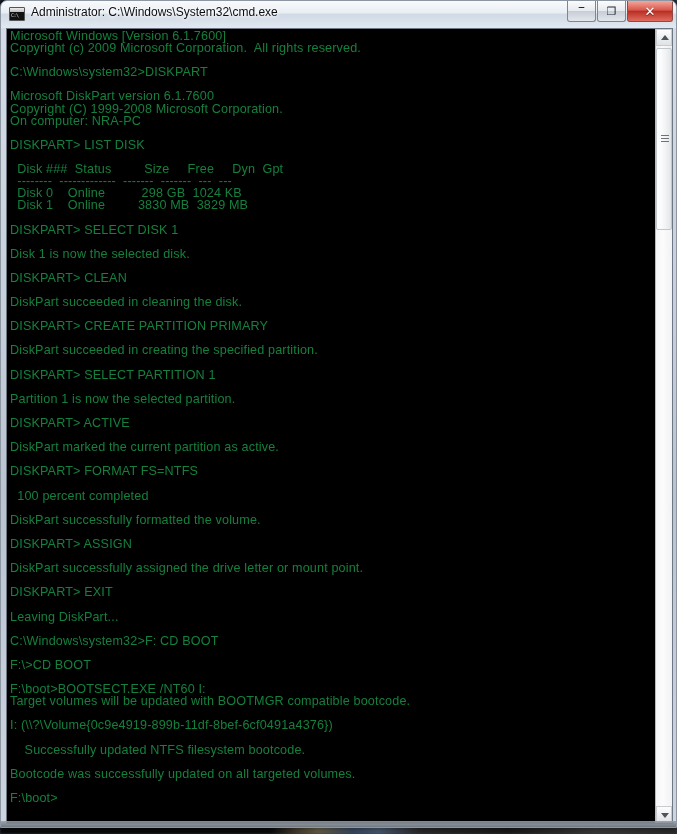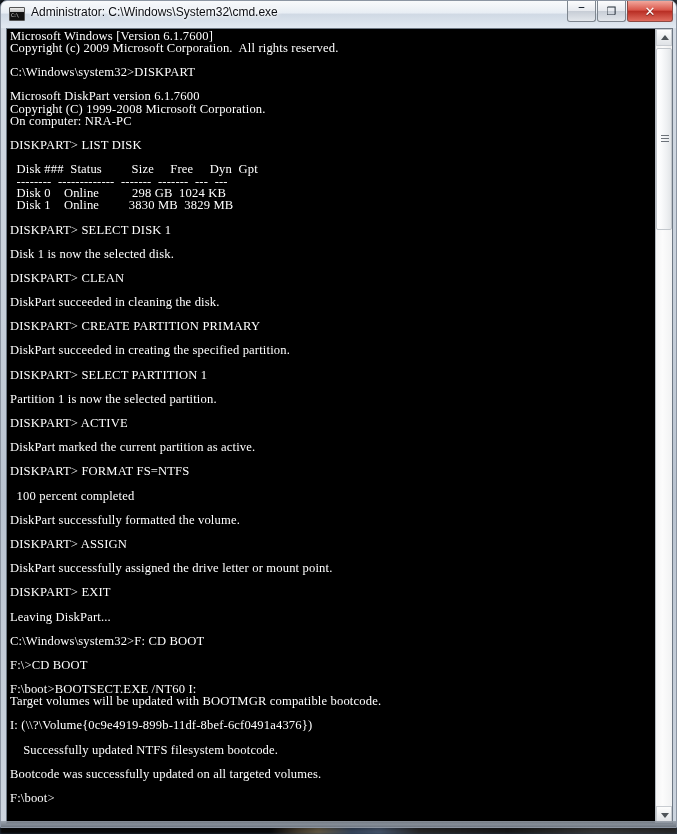--- a/index.html
+++ b/index.html
@@ -150,24 +150,24 @@
     flex: 1 1 auto;
     background: #000000;
     overflow: hidden;
   }
 
   #console-text {
     position: absolute;
     left: 3px;
     top: 1px;
     margin: 0;
-    font-family: Liberation Serif, serif;
+    font-family: Liberation Sans, sans-serif;
     font-size: 12.6px;
     line-height: 12.1px;
-    color: #ffffff;
+    color: #15803d;
     white-space: pre;
     letter-spacing: 0.15px;
   }
 
   
   #scrollbar {
     position: relative;
     width: 17px;
     flex: 0 0 17px;
     background: linear-gradient(90deg,#f0f0f0,#fbfbfb 40%,#eeeeee);

